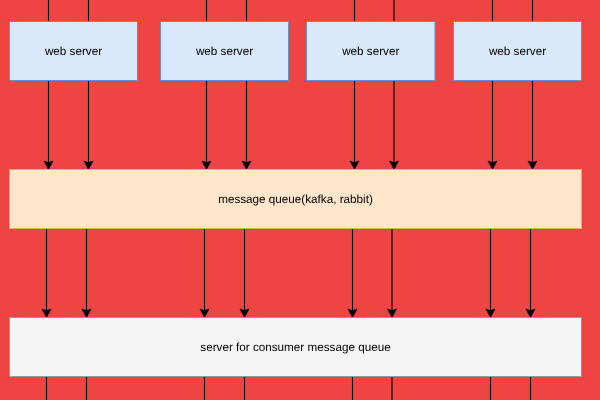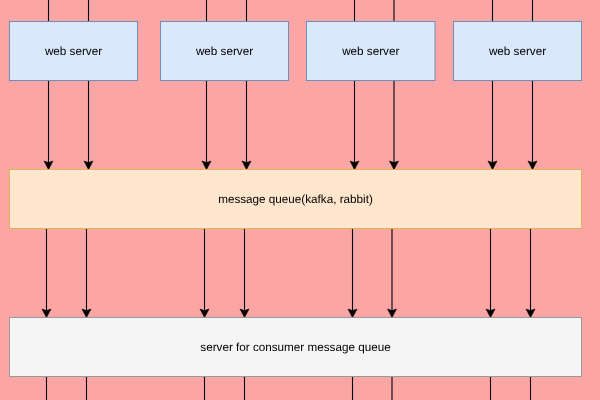--- a/index.html
+++ b/index.html
@@ -1,19 +1,19 @@
 <!DOCTYPE html>
 <html><head>
 <meta charset="utf-8">
 <title>message queue architecture diagram</title>
 <style>
   html,body{margin:0;padding:0;}
   body{width:600px;height:400px;background:#ffffff;overflow:hidden;
        font-family:"Liberation Sans",sans-serif;}
-  #stage{position:relative;width:600px;height:400px;background:#fca5a5;}
+  #stage{position:relative;width:600px;height:400px;background:#ef4444;}
   #diagram-svg{position:absolute;left:0;top:0;display:block;}
   .node-label{font-family:"Liberation Sans",sans-serif;font-size:11.7px;
               fill:#000000;text-anchor:middle;dominant-baseline:central;
               text-rendering:geometricPrecision;}
   .node-rect{stroke-width:1;}
   .edge-line{fill:none;stroke-linecap:butt;}
   .edge-arrowhead{stroke-linejoin:miter;}
 </style>
 </head>
 <body>

